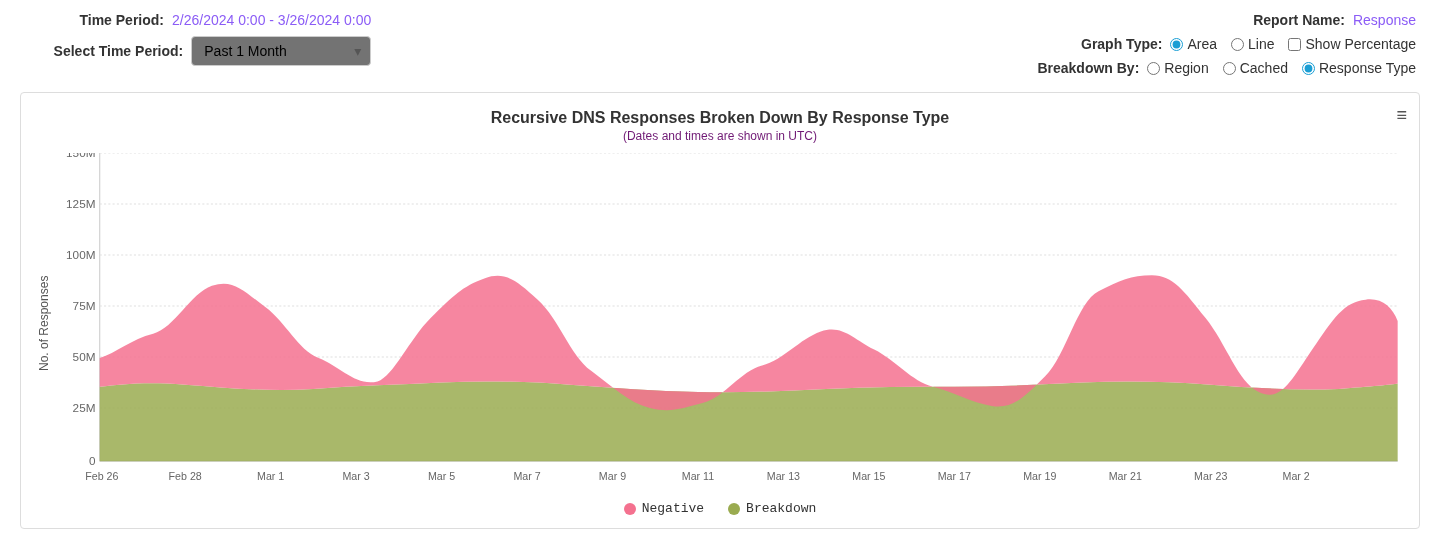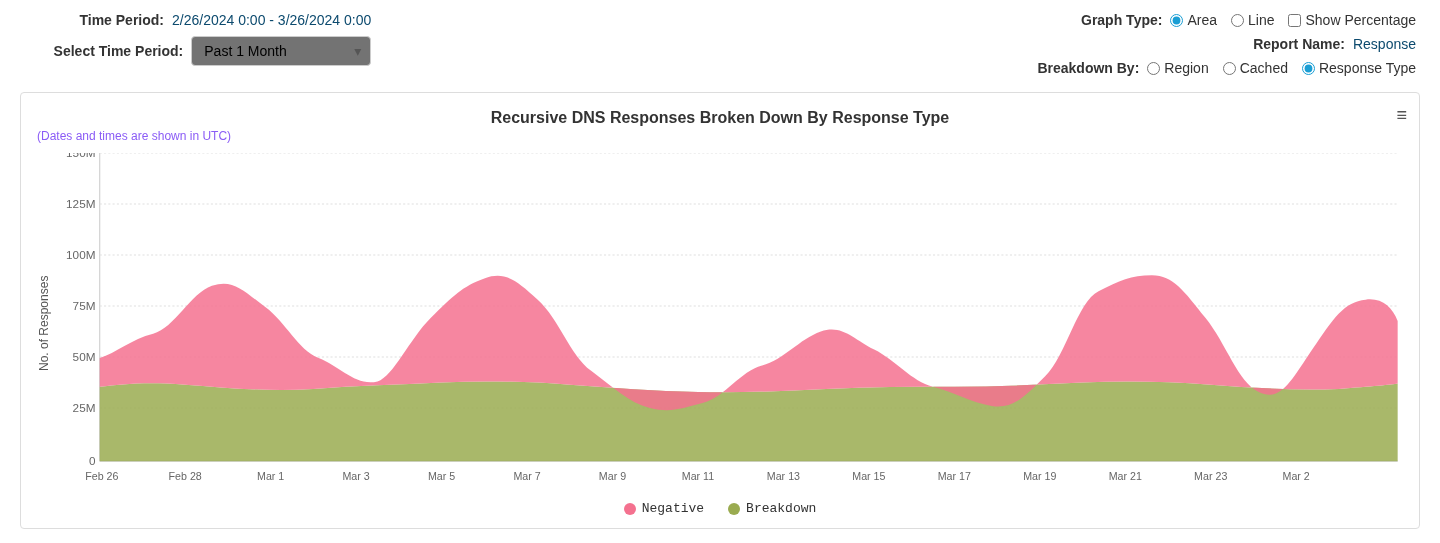--- a/index.html
+++ b/index.html
@@ -1,31 +1,31 @@
 <!DOCTYPE html>
 <html><head>
   <meta charset="utf-8">
   <style>
     * { box-sizing: border-box; margin: 0; padding: 0; }
     body { font-family: Arial, sans-serif; background: #fff; color: #333; font-size: 14px; }
     .top-controls { display: flex; justify-content: space-between; padding: 12px 24px 8px; }
     .left-controls, .right-controls { display: flex; flex-direction: column; gap: 8px; align-items: flex-end; }
     .control-row { display: flex; align-items: center; gap: 8px; }
     .control-label { font-weight: bold; min-width: 140px; text-align: right; }
-    .control-value { color: #0c4a6e; }
+    .control-value { color: #8b5cf6; }
     .select-wrapper { position: relative; display: inline-block; }
     .select-wrapper select { appearance: none; border: 1px solid #ccc; border-radius: 4px; padding: 6px 36px 6px 12px; font-size: 14px; background: #737373; cursor: pointer; min-width: 180px; }
     .select-arrow { position: absolute; right: 10px; top: 50%; transform: translateY(-50%); pointer-events: none; color: #555; }
     .radio-group { display: flex; align-items: center; gap: 14px; }
     .radio-item { display: flex; align-items: center; gap: 4px; cursor: pointer; }
     .radio-item input[type="radio"] { accent-color: #1a9ed4; cursor: pointer; }
     .checkbox-item { display: flex; align-items: center; gap: 4px; cursor: pointer; }
     .chart-container { margin: 8px 20px 12px; border: 1px solid #ddd; border-radius: 4px; padding: 16px 16px 12px; position: relative; background: #fff; }
     .chart-title { text-align: center; font-size: 16px; font-weight: 700; color: #333; margin-bottom: 2px; }
-    .chart-subtitle { font-size: 12px; color: #8b5cf6; margin-bottom: 10px; }
+    .chart-subtitle { text-align: center; font-size: 12px; color: #701a75; margin-bottom: 10px; }
     .chart-area { position: relative; height: 340px; display: flex; }
     .y-axis-label { writing-mode: vertical-lr; transform: rotate(180deg); font-size: 12px; color: #555; margin-right: 6px; display: flex; align-items: center; justify-content: center; white-space: nowrap; }
     .chart-inner { flex: 1; position: relative; }
     .hamburger-btn { position: absolute; top: 12px; right: 12px; cursor: pointer; font-size: 18px; color: #555; background: none; border: none; }
     .legend { display: flex; justify-content: center; gap: 24px; margin-top: 8px; font-family: Liberation Mono, monospace; }
     .legend-item { display: flex; align-items: center; gap: 6px; font-size: 13px; }
     .legend-dot { width: 12px; height: 12px; border-radius: 50%; }
   </style>
 </head>
 <body>
@@ -45,39 +45,39 @@
           <option>Past 6 Months</option>
           <option>Past 1 Year</option>
         </select>
         <span class="select-arrow">▾</span>
       </div>
     </div>
   </div>
 
   <div class="right-controls">
     <div class="control-row">
+      <span class="control-label">Report Name:</span>
+      <span class="control-value">Response</span>
+    </div>
+    <div class="control-row">
       <span class="control-label">Graph Type:</span>
       <div class="radio-group">
         <label class="radio-item">
           <input type="radio" name="graphType" value="area" checked="" style="">
           <span>Area</span>
         </label>
         <label class="radio-item">
           <input type="radio" name="graphType" value="line" style="">
           <span>Line</span>
         </label>
         <label class="checkbox-item">
           <input type="checkbox" style="">
           <span>Show Percentage</span>
         </label>
       </div>
-    </div>
-    <div class="control-row">
-      <span class="control-label">Report Name:</span>
-      <span class="control-value">Response</span>
     </div>
     <div class="control-row">
       <span class="control-label">Breakdown By:</span>
       <div class="radio-group">
         <label class="radio-item">
           <input type="radio" name="breakdown" value="region" style="">
           <span>Region</span>
         </label>
         <label class="radio-item">
           <input type="radio" name="breakdown" value="cached" style="">

